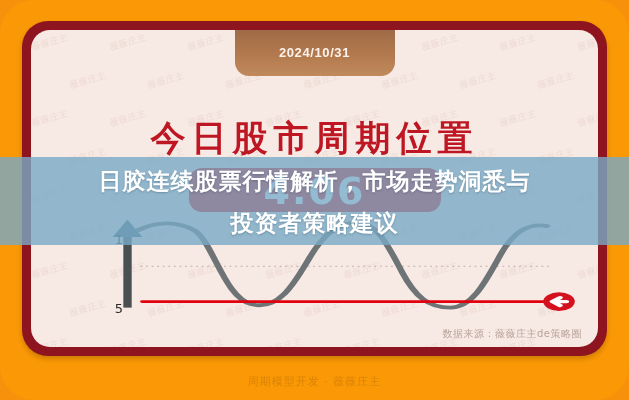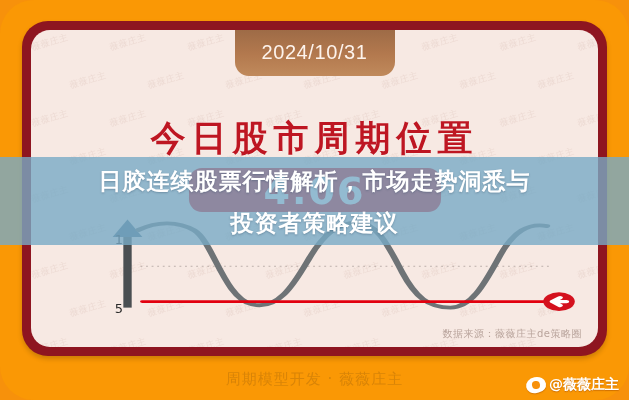--- a/index.html
+++ b/index.html
@@ -45,21 +45,21 @@
     letter-spacing:.5px;
     font-family:"DejaVu Sans",sans-serif;
   }
   
   #date-badge{
     position:absolute;left:50%;top:-2px;transform:translateX(-50%);
     width:160px;height:48px;
     background:linear-gradient(180deg,#9c6a46 0%,#b3794e 55%,#c08a5c 100%);
     border-radius:0 0 14px 14px;
     display:flex;align-items:center;justify-content:center;
-    color:#fdf3ec;font-size:20px;letter-spacing:.6px;
+    color:#fdf3ec;font-size:13px;letter-spacing:.6px;font-weight:bold;
   }
   
   #headline{
     position:absolute;left:0;right:0;top:85px;
     text-align:center;
     color:#BE1622;font-size:35px;font-weight:bold;
     letter-spacing:6px;
     font-family:"DejaVu Sans",sans-serif;
     text-shadow:0 1px 0 rgba(255,255,255,.25);
   }
@@ -91,21 +91,21 @@
   #source-note{
     position:absolute;right:16px;bottom:6px;
     font-size:10px;color:#b9a49c;
     font-family:"DejaVu Sans",sans-serif;
     letter-spacing:.5px;
   }
   
   #footer-note{
     position:absolute;left:0;right:0;bottom:11px;
     text-align:center;
-    font-size:15px;color:#D98407;
+    font-size:11px;color:#D98407;
     font-family:"DejaVu Sans",sans-serif;
     letter-spacing:1px;
   }
   #weibo-tag{
     position:absolute;right:10px;bottom:6px;
     display:flex;align-items:center;gap:3px;
     color:#ffffff;font-size:14px;font-weight:bold;
     font-family:"DejaVu Sans",sans-serif;
     text-shadow:0 1px 1px rgba(160,70,0,.5);
   }
@@ -250,23 +250,19 @@
         <div class="ytick" style="left:66px;top:86px;">5</div>
 
       </div>
 
       <div id="source-note">数据来源：薇薇庄主de策略圈</div>
     </div>
   </div>
 
   <div id="footer-note">周期模型开发 · 薇薇庄主</div>
 
-  <div id="weibo-tag">
-    <span id="weibo-eye"></span>
-    <span>@薇薇庄主</span>
-  </div>
 
   <div id="overlay-band"></div>
   <div id="overlay-text">
     <div>日胶连续股票行情解析，市场走势洞悉与</div>
     <div>投资者策略建议</div>
   </div>
 </div>
 
 </body></html>

